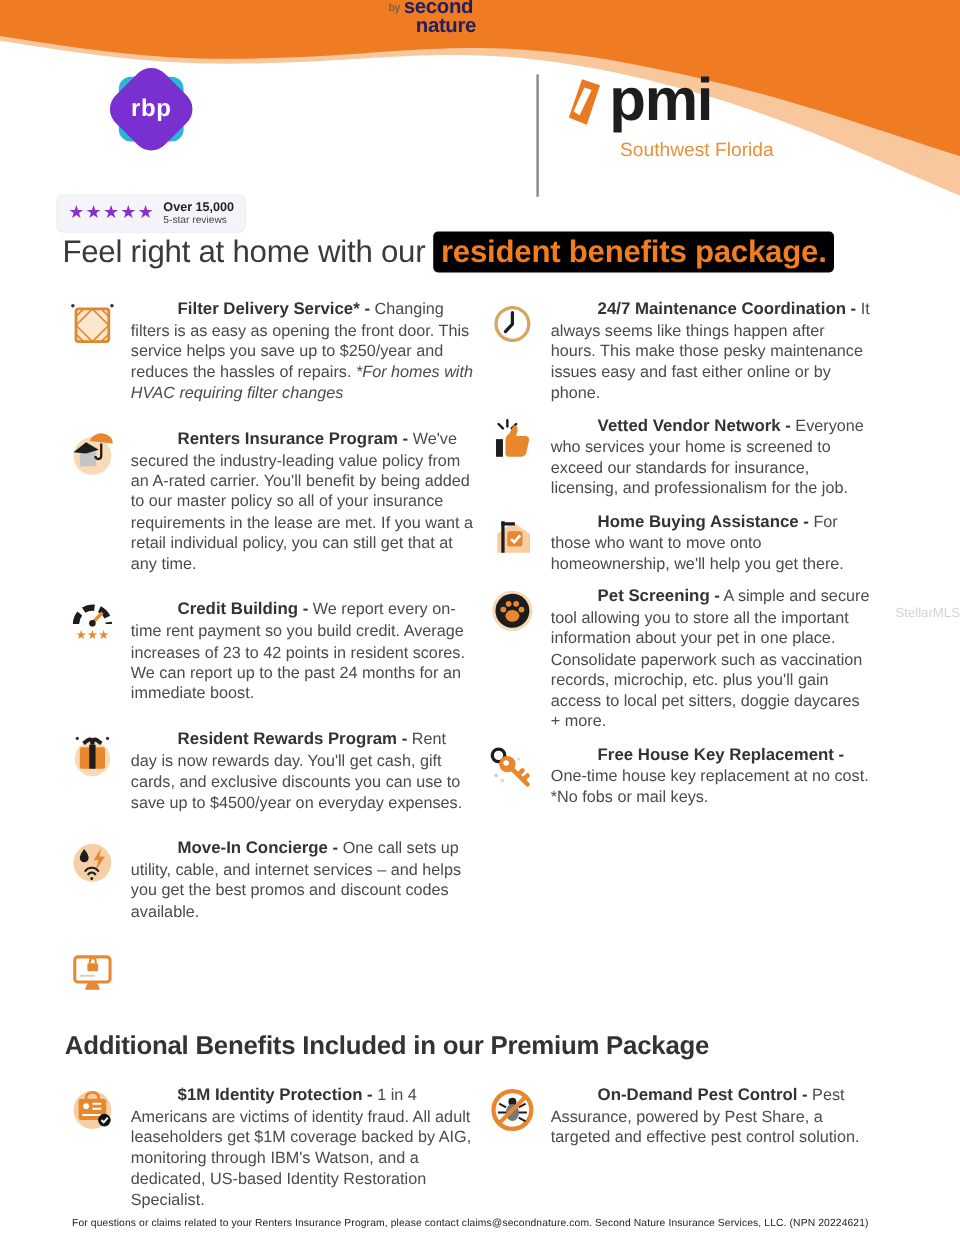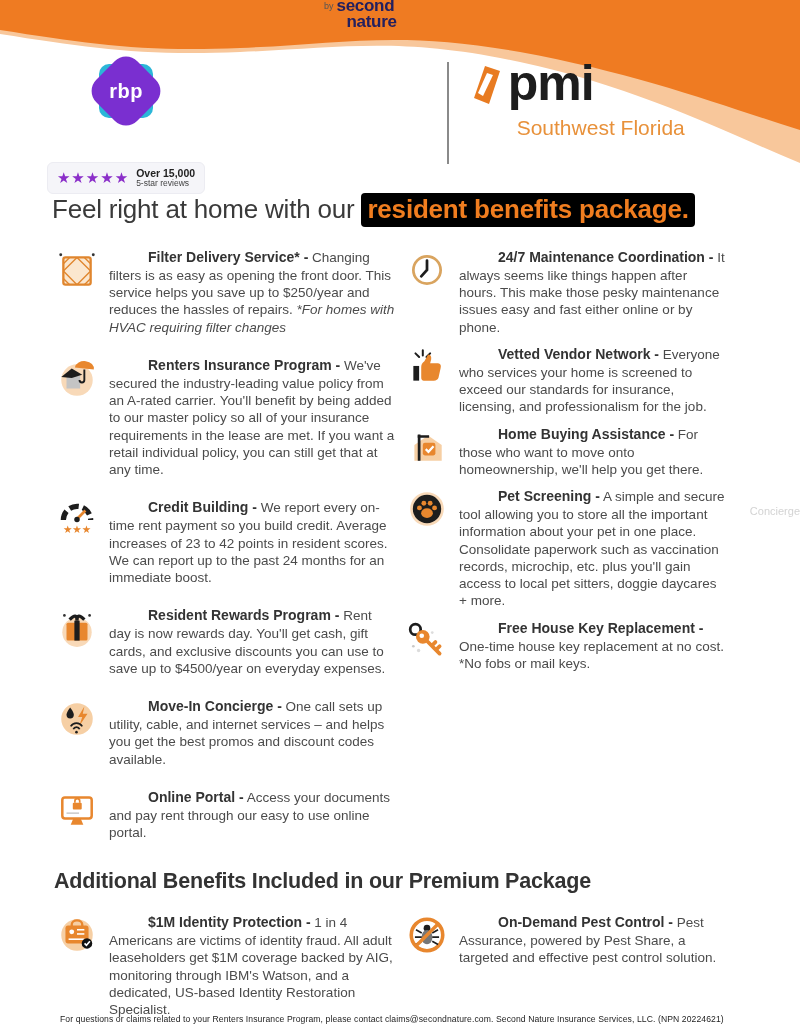--- a/index.html
+++ b/index.html
@@ -25,21 +25,21 @@
   .stars-card{margin-top:36px;background:#f5f5f9;border:1px solid #ececf2;border-radius:6px;
     padding:4px 9px;display:flex;align-items:center;gap:7px;width:max-content;}
   .stars{color:#8B2FC9;font-size:15px;letter-spacing:1px;line-height:1;}
   .rev1{font-size:10.5px;font-weight:bold;color:#222;line-height:1.15;}
   .rev2{font-size:8.5px;color:#444;line-height:1.15;}
   .divider{width:2px;height:102px;background:#8a8a8a;margin:6px 24px 0 50px;}
   
   .pmi-block{padding-top:8px;}
   .pmi-row{display:flex;align-items:flex-start;gap:5px;}
   .pmi-name{font-size:50px;font-weight:bold;color:#1d1d1d;line-height:.78;letter-spacing:-1px;}
-  .pmi-region{color:#E8913A;font-size:21px;margin:6px 0 0 44px;}
+  .pmi-region{color:#E8913A;font-size:16px;margin:6px 0 0 44px;}
   
   .headline{margin:18px 0 0 52px;font-size:26px;color:#3a3a3a;font-weight:500;letter-spacing:-.2px;}
   .headline .hl{color:#F07D1F;font-weight:bold;background:#000000;padding:1px 6px 3px;border-radius:4px;}
   
   .benefits{display:grid;grid-template-columns:350px 322px;margin:24px 0 0 56px;}
   .col{display:flex;flex-direction:column;}
   .col-left{gap:21px;}
   .col-right{gap:10px;}
   .item{display:flex;gap:11px;}
   .icon{flex:0 0 42px;width:42px;height:42px;}
@@ -179,21 +179,20 @@
     <div class="item">
       <span class="icon">
         <svg width="42" height="42" viewBox="0 0 40 40">
           <rect x="6" y="8" width="28" height="20" rx="2.5" fill="#fff" stroke="#E8872E" stroke-width="2.4"></rect>
           <rect x="16" y="13" width="8.5" height="6.5" rx="1" fill="#E8872E"></rect>
           <path d="M18 13 v-1.6 a2.3 2.3 0 0 1 4.6 0 V13" stroke="#E8872E" stroke-width="1.6" fill="none"></path>
           <line x1="10" y1="23" x2="22" y2="23" stroke="#cfcfcf" stroke-width="1.6"></line>
           <path d="M16.5 28 h7 l2.5 6 h-12 Z" fill="#E8872E"></path>
         </svg>
       </span>
-      <p class="txt"><b>Online Portal -</b><span> Access your documents and pay rent through our easy to use online portal.</span></p>
     </div>
   </div>
 
   <div class="col col-right">
 
     <div class="item">
       <span class="icon">
         <svg width="42" height="42" viewBox="0 0 40 40">
           <circle cx="20" cy="20" r="13" fill="none" stroke="#D9A45F" stroke-width="2.6"></circle>
           <path d="M20 11 V20 L14.5 26" stroke="#1d1d1d" stroke-width="2.6" fill="none" stroke-linecap="round"></path>
@@ -286,13 +285,13 @@
         <ellipse cx="20" cy="22" rx="5.2" ry="6.8" fill="#777"></ellipse>
         <path d="M15 18 l-5.5 -3 M15 22 h-6.5 M15 26 l-5.5 3 M25 18 l5.5 -3 M25 22 h6.5 M25 26 l5.5 3" stroke="#1d1d1d" stroke-width="1.6"></path>
         <line x1="9.5" y1="30.5" x2="30.5" y2="9.5" stroke="#E8872E" stroke-width="3.2"></line>
       </svg>
     </span>
     <p class="txt"><b>On-Demand Pest Control -</b><span> Pest Assurance, powered by Pest Share, a targeted and effective pest control solution.</span></p>
   </div>
 </div>
 
 <div class="footer">For questions or claims related to your Renters Insurance Program, please contact claims@secondnature.com. Second Nature Insurance Services, LLC. (NPN 20224621)</div>
-<div class="watermark">Concierge</div>
+<div class="watermark">StellarMLS</div>
 
 </body></html>

